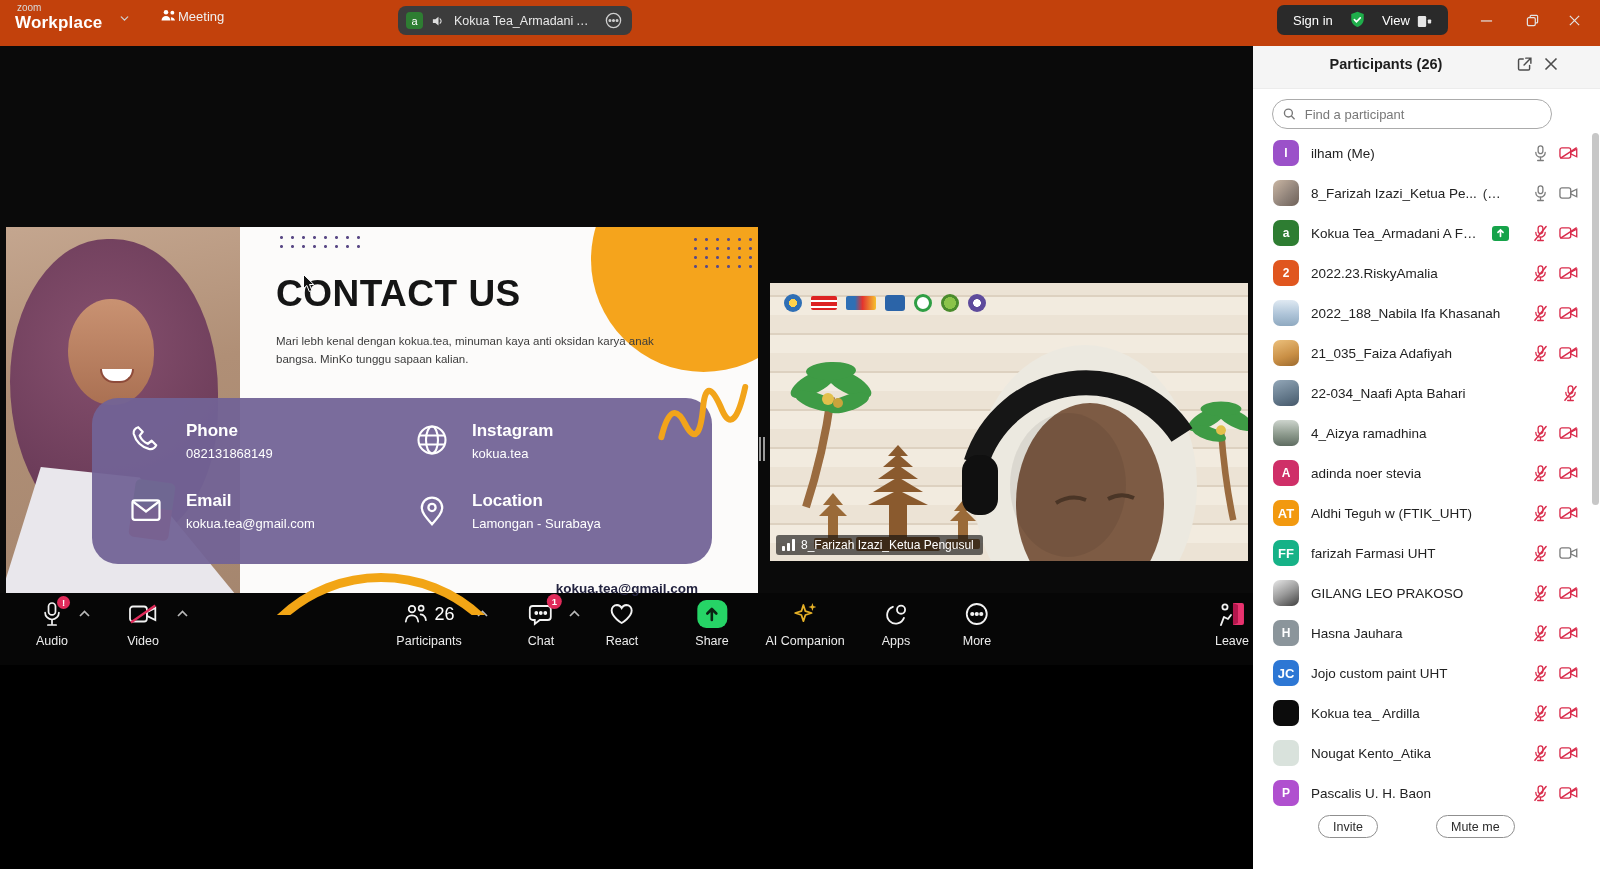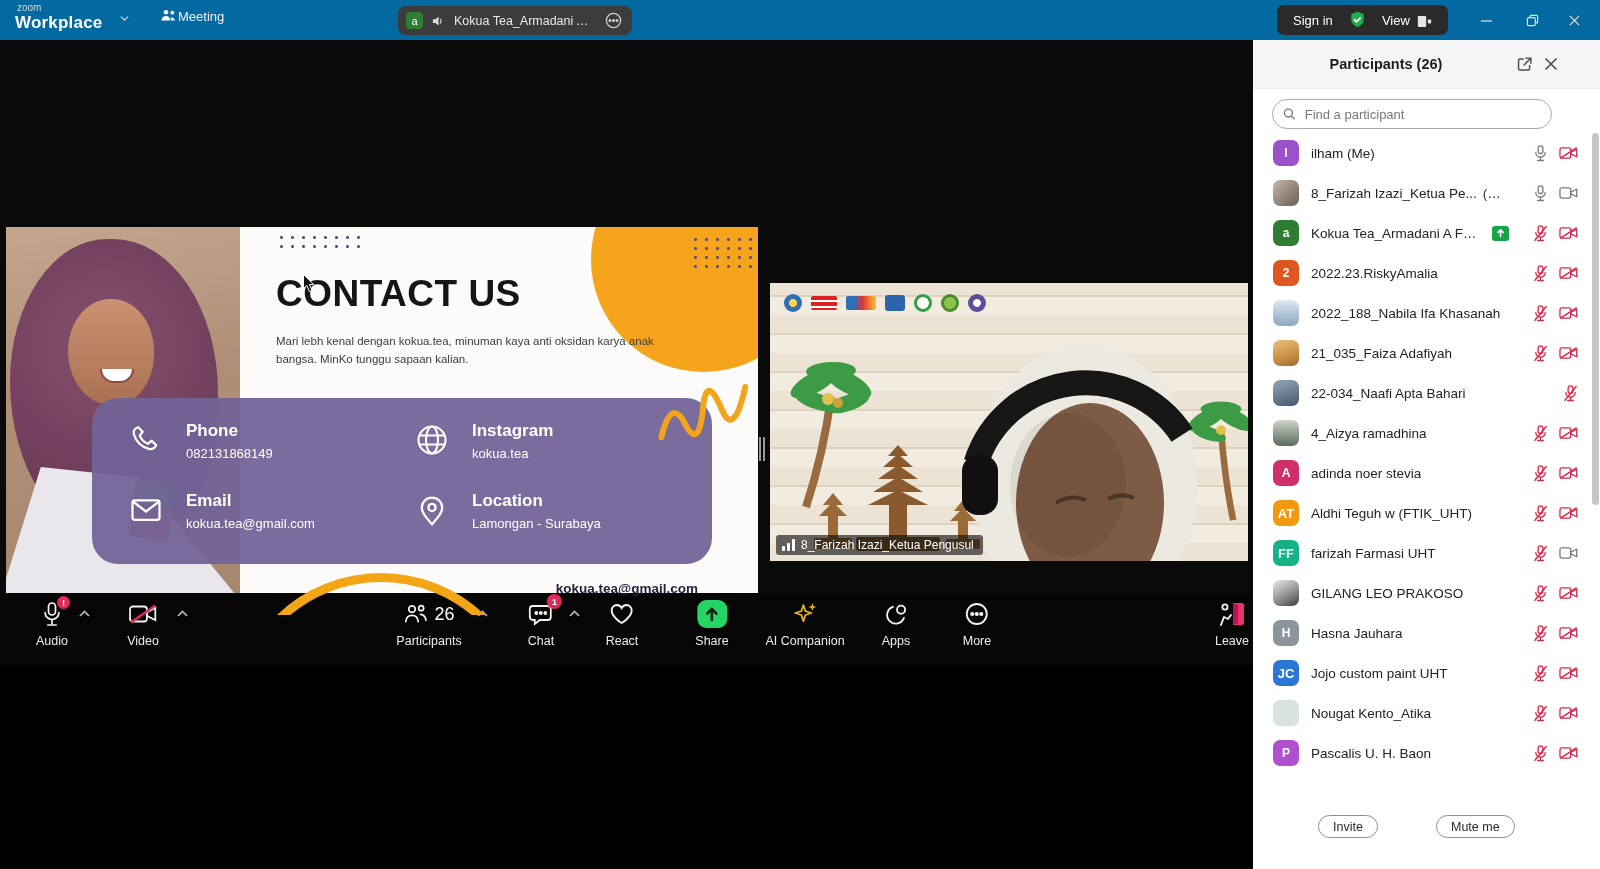--- a/index.html
+++ b/index.html
@@ -1,21 +1,21 @@
 <!DOCTYPE html>
 <html><head>
 <meta charset="utf-8">
 <style>
   html,body{margin:0;padding:0;background:#000;}
   body{width:1600px;height:869px;position:relative;overflow:hidden;
        font-family:"Liberation Sans","DejaVu Sans",sans-serif;
        -webkit-font-smoothing:antialiased;}
   svg{display:block;}
   
-  .topbar{position:absolute;left:0;top:0;width:1600px;height:40px;background:#0369a1;z-index:40;}
+  .topbar{position:absolute;left:0;top:0;width:1600px;height:46px;background:#c2410c;z-index:40;}
   .brand{position:absolute;left:15px;top:3px;color:#fff;line-height:1;}
   .brand .sm{font-size:10px;color:#d8d8d8;margin-left:2px;}
   .brand .lg{font-size:17px;font-weight:700;letter-spacing:.2px;margin-top:1px;}
   .brand-caret{position:absolute;left:118px;top:12px;}
   .meeting-tab{position:absolute;left:160px;top:8px;display:flex;align-items:center;color:#f0f0f0;font-size:13px;}
   .title-pill{position:absolute;left:398px;top:6px;width:234px;height:29px;background:#3c3c3c;border-radius:8px;
               display:flex;align-items:center;gap:8px;padding:0 8px;box-sizing:border-box;}
   .title-av{width:17px;height:17px;border-radius:4px;background:#2e7d32;color:#fff;font-size:11px;
             display:flex;align-items:center;justify-content:center;flex:none;}
   .title-txt{color:#e9e9e9;font-size:12.5px;white-space:nowrap;overflow:hidden;text-overflow:ellipsis;max-width:142px;}
@@ -779,20 +779,42 @@
           <span>
             <svg width="19" height="14" viewBox="0 0 30 20" fill="none" stroke="#d92b4b" stroke-width="2.1">
      <rect x="1.5" y="2" width="17" height="16" rx="3.2"></rect>
      <path d="M18.5 8.5L28 4v12l-9.5-4.5z"></path>
      <line x1="2" y1="18.5" x2="28" y2="1.5" stroke-width="2.4"></line>
    </svg>
           </span>
         </div>
       </div>
       <div class="prow">
+        <div class="pavatar" style="background: rgb(12, 12, 12);"></div>
+        <div class="pname"><span>Kokua tea_ Ardilla</span></div>
+        <div class="spacer"></div>
+        <div class="picons">
+          <span>
+            <svg width="15" height="18" viewBox="0 0 24 27" fill="none" stroke="#d92b4b" stroke-width="2.1" stroke-linecap="round">
+     <rect x="8.2" y="2" width="7.6" height="12.5" rx="3.8"></rect>
+     <path d="M4.5 12.5a7.5 7.5 0 0 0 15 0"></path>
+     <path d="M12 20v4.5M7.5 25.5h9"></path>
+     <line x1="3" y1="25" x2="21" y2="3" stroke-width="2.3"></line>
+   </svg>
+          </span>
+          <span>
+            <svg width="19" height="14" viewBox="0 0 30 20" fill="none" stroke="#d92b4b" stroke-width="2.1">
+     <rect x="1.5" y="2" width="17" height="16" rx="3.2"></rect>
+     <path d="M18.5 8.5L28 4v12l-9.5-4.5z"></path>
+     <line x1="2" y1="18.5" x2="28" y2="1.5" stroke-width="2.4"></line>
+   </svg>
+          </span>
+        </div>
+      </div>
+      <div class="prow">
         <div class="pavatar" style="background: rgb(217, 226, 220);"></div>
         <div class="pname"><span>Nougat Kento_Atika</span></div>
         <div class="spacer"></div>
         <div class="picons">
           <span>
             <svg width="15" height="18" viewBox="0 0 24 27" fill="none" stroke="#d92b4b" stroke-width="2.1" stroke-linecap="round">
      <rect x="8.2" y="2" width="7.6" height="12.5" rx="3.8"></rect>
      <path d="M4.5 12.5a7.5 7.5 0 0 0 15 0"></path>
      <path d="M12 20v4.5M7.5 25.5h9"></path>
      <line x1="3" y1="25" x2="21" y2="3" stroke-width="2.3"></line>

